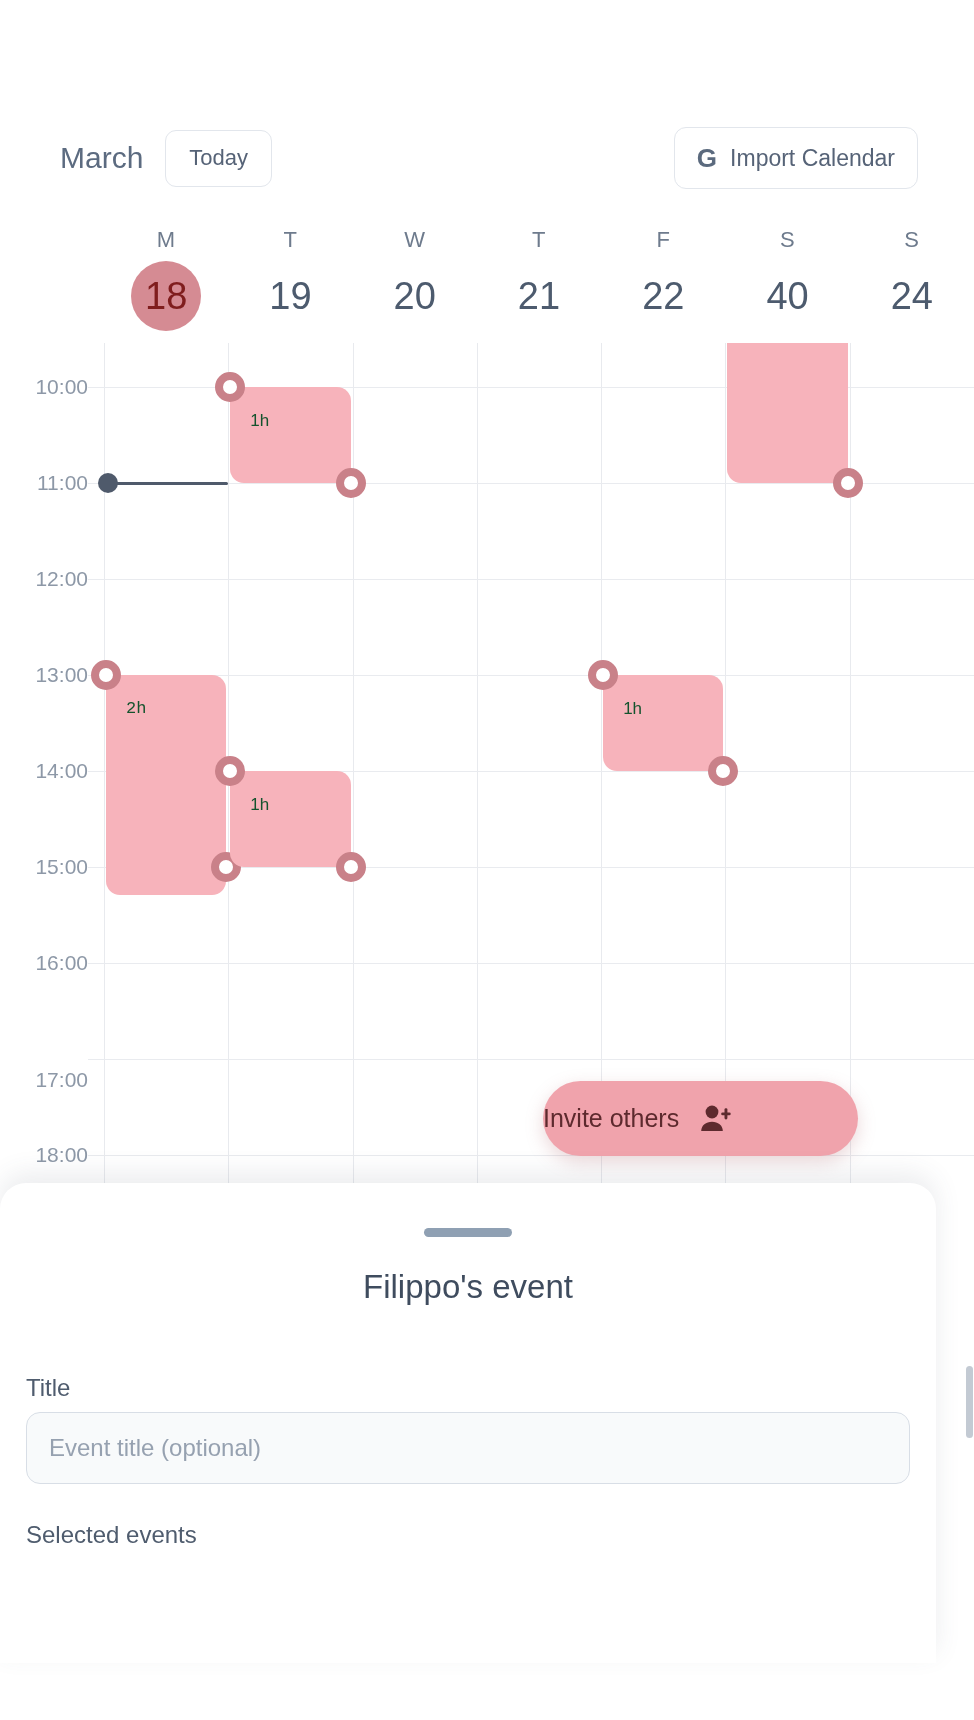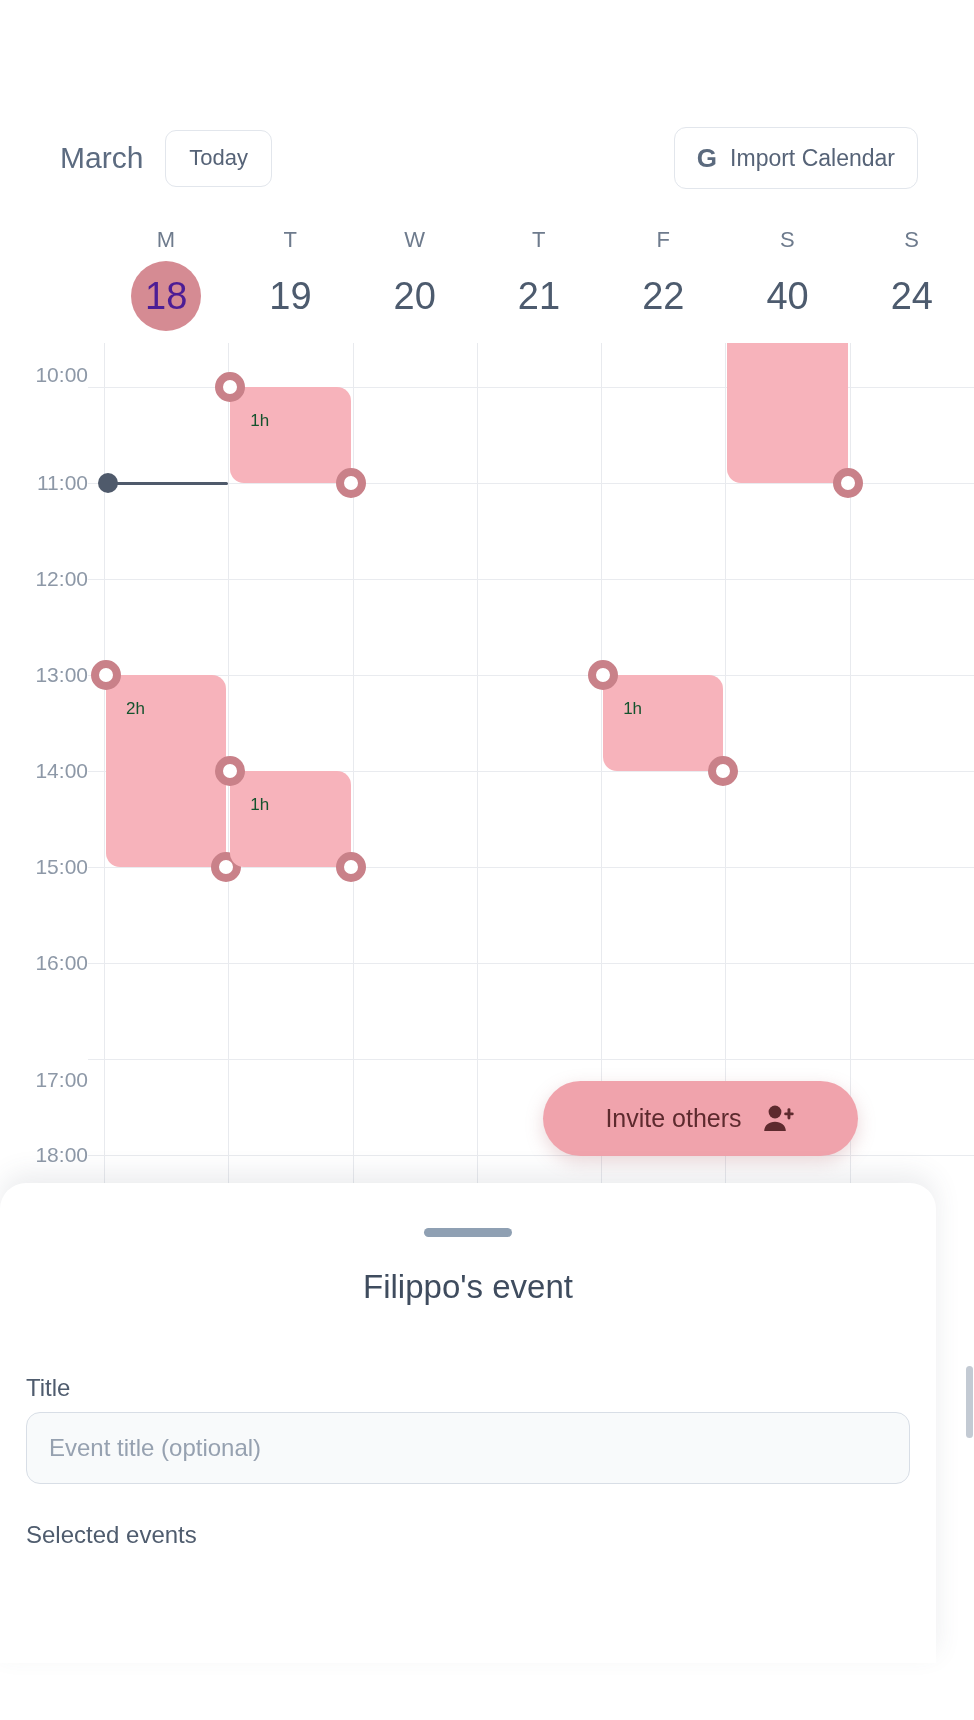--- a/index.html
+++ b/index.html
@@ -75,21 +75,21 @@
     font-size: 22px; color: #6e7b8d; margin-top: 10px;
     letter-spacing: 0.3px;
   }
   .dh-num {
     margin-top: 8px;
     font-size: 38px; color: #4d5b6e; font-weight: 400;
     width: 70px; height: 70px;
     display: flex; align-items: center; justify-content: center;
     border-radius: 50%;
   }
-  .dh-num.selected { background: #d58b93; color: #4c1d95; }
+  .dh-num.selected { background: #d58b93; color: #7f1d1d; }
 
   
   .grid-wrap {
     position: absolute; top: 343px; left: 0;
     width: 974px; height: 892px;
     overflow: hidden;
   }
   .grid { position: relative; width: 974px; height: 892px; }
   .gutter { position: absolute; top:0; left:0; width: 104px; height: 892px; }
   .hourlabel {
@@ -131,21 +131,21 @@
     box-sizing: border-box;
   }
 
   
   .invite-btn {
     position: absolute;
     left: 543px; top: 1081px;
     width: 315px; height: 75px;
     background: #f0a3ac;
     border-radius: 38px;
-    display: flex; align-items: center; justify-content: center;
+    display: flex; align-items: center; 
     gap: 20px;
     box-shadow: 0 6px 18px rgba(180,110,118,0.28);
     cursor: pointer;
   }
   .invite-label { font-size: 25px; color: #5d2a2e; }
   .person-add { position: relative; width: 34px; height: 30px; }
 
   
   .sheet {
     position: absolute; left: 0; top: 1183px;
@@ -239,21 +239,21 @@
         <div class="dh-col">
           <div class="dh-dow">S</div>
           <div class="dh-num">24</div>
         </div>
       </div>
   </div>
 
   <div class="grid-wrap">
     <div class="grid" id="grid">
       <div class="gutter" id="gutter">
-          <div class="hourlabel" style="top: 32px;">10:00</div>
+          <div class="hourlabel" style="top: 44px;">10:00</div>
           <div class="hourlabel" style="top: 140px;">11:00</div>
           <div class="hourlabel" style="top: 236px;">12:00</div>
           <div class="hourlabel" style="top: 332px;">13:00</div>
           <div class="hourlabel" style="top: 428px;">14:00</div>
           <div class="hourlabel" style="top: 524px;">15:00</div>
           <div class="hourlabel" style="top: 620px;">16:00</div>
           <div class="hourlabel" style="top: 716px; margin-top: 21px;">17:00</div>
           <div class="hourlabel" style="top: 812px;">18:00</div>
         </div>
       <div class="cols" id="gridCols">
@@ -273,21 +273,21 @@
           <div class="hline gutter-tick" style="top: 620px;"></div>
           <div class="hline gutter-tick" style="top: 716px;"></div>
           <div class="hline gutter-tick" style="top: 812px;"></div>
           <div class="ev" style="left: 126.286px; top: 44px; width: 120.286px; height: 96px;">
             <div class="ev-dur">1h</div>
           </div>
           <div class="handle" style="left: 111.286px; top: 29px;"></div>
           <div class="handle" style="left: 231.571px; top: 125px;"></div>
           <div class="ev clip-top" style="left: 623.429px; top: 0px; width: 120.286px; height: 140px;"></div>
           <div class="handle" style="left: 728.714px; top: 125px;"></div>
-          <div class="ev" style="left: 2px; top: 332px; width: 120.286px; height: 192px;">
+          <div class="ev" style="left: 2px; top: 332px; width: 120.286px; height: 220px; font-family: Liberation Mono, monospace;">
             <div class="ev-dur">2h</div>
           </div>
           <div class="handle" style="left: -13px; top: 317px;"></div>
           <div class="handle" style="left: 107.286px; top: 509px;"></div>
           <div class="ev" style="left: 126.286px; top: 428px; width: 120.286px; height: 96px;">
             <div class="ev-dur">1h</div>
           </div>
           <div class="handle" style="left: 111.286px; top: 413px;"></div>
           <div class="handle" style="left: 231.571px; top: 509px;"></div>
           <div class="ev" style="left: 499.143px; top: 332px; width: 120.286px; height: 96px;">

